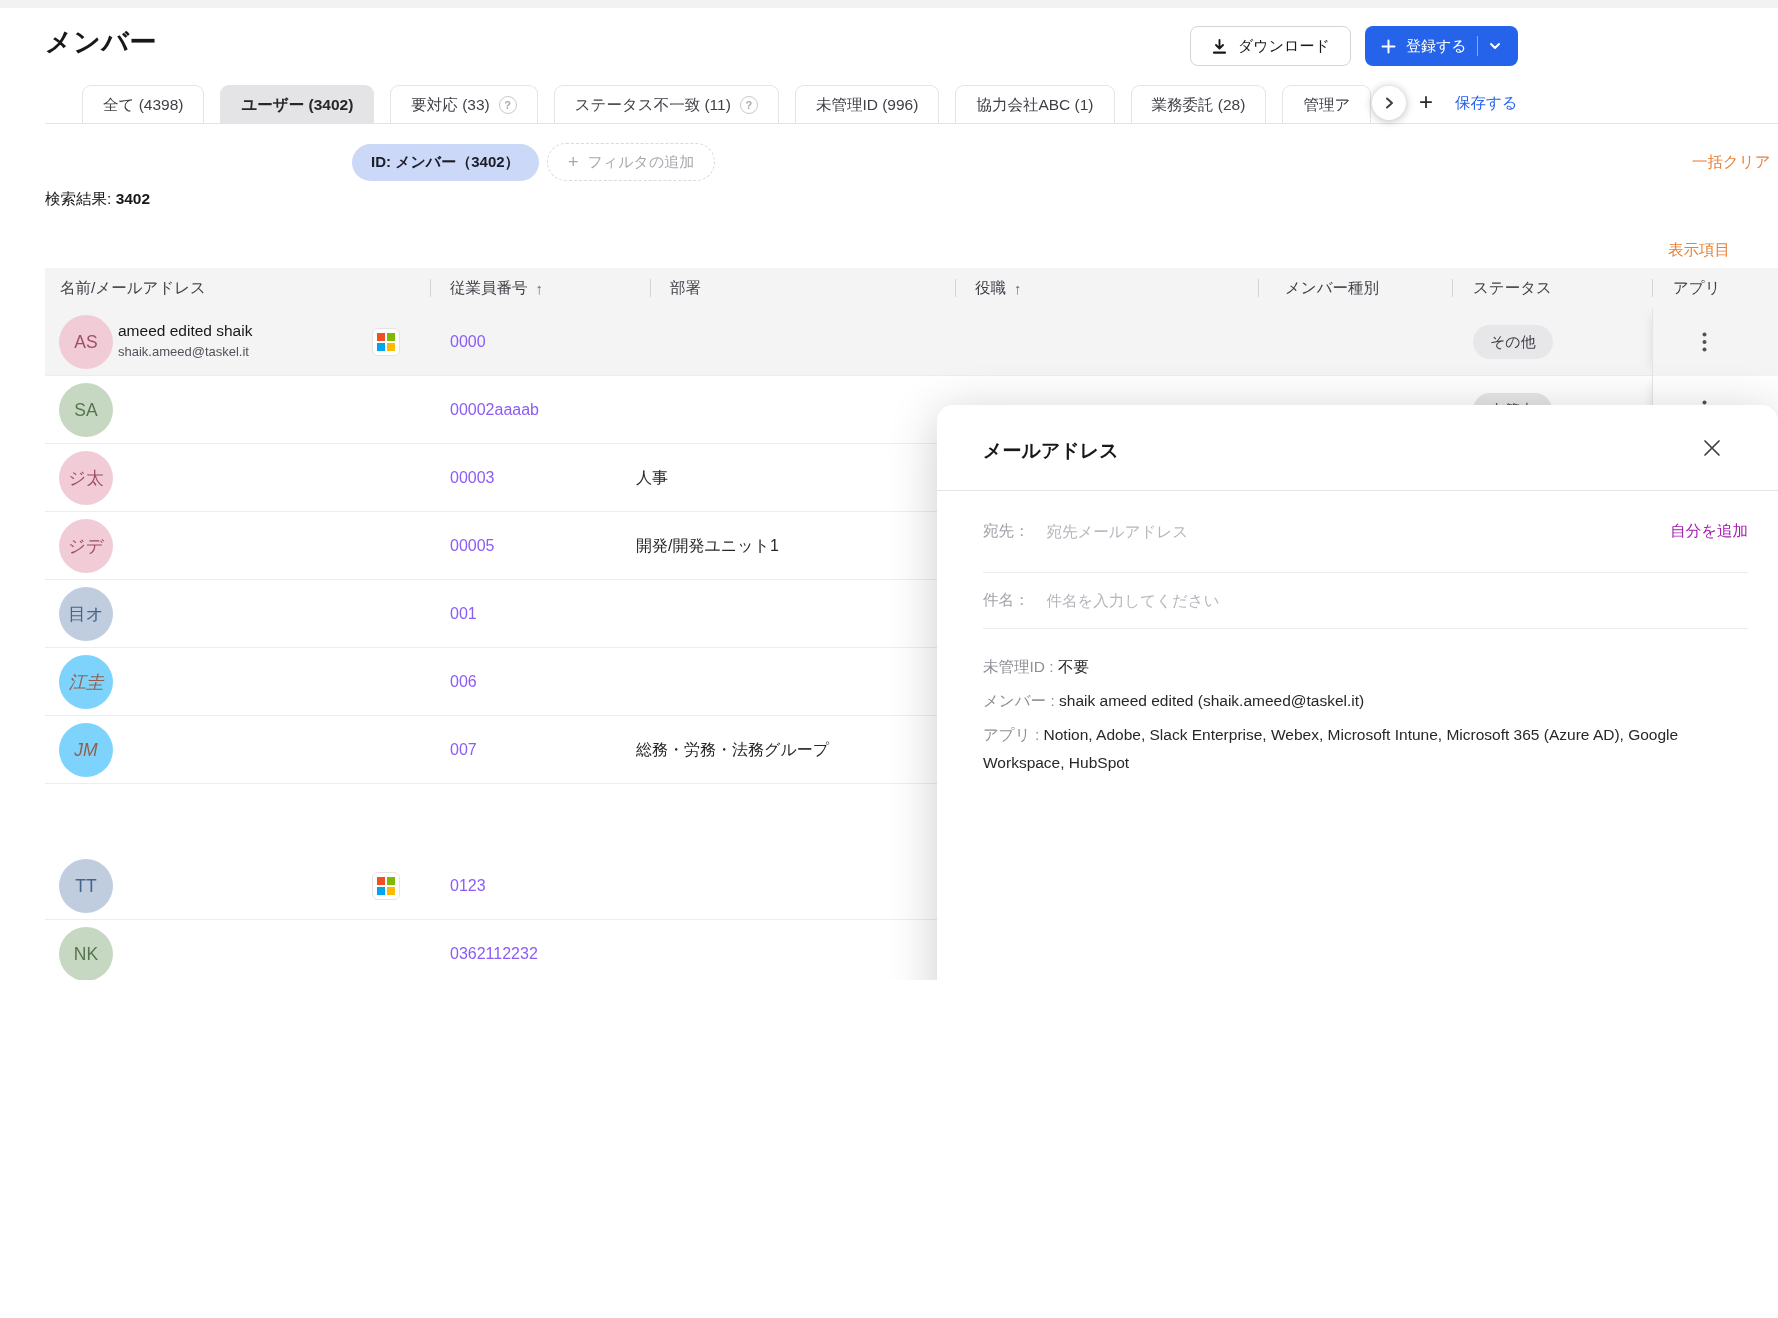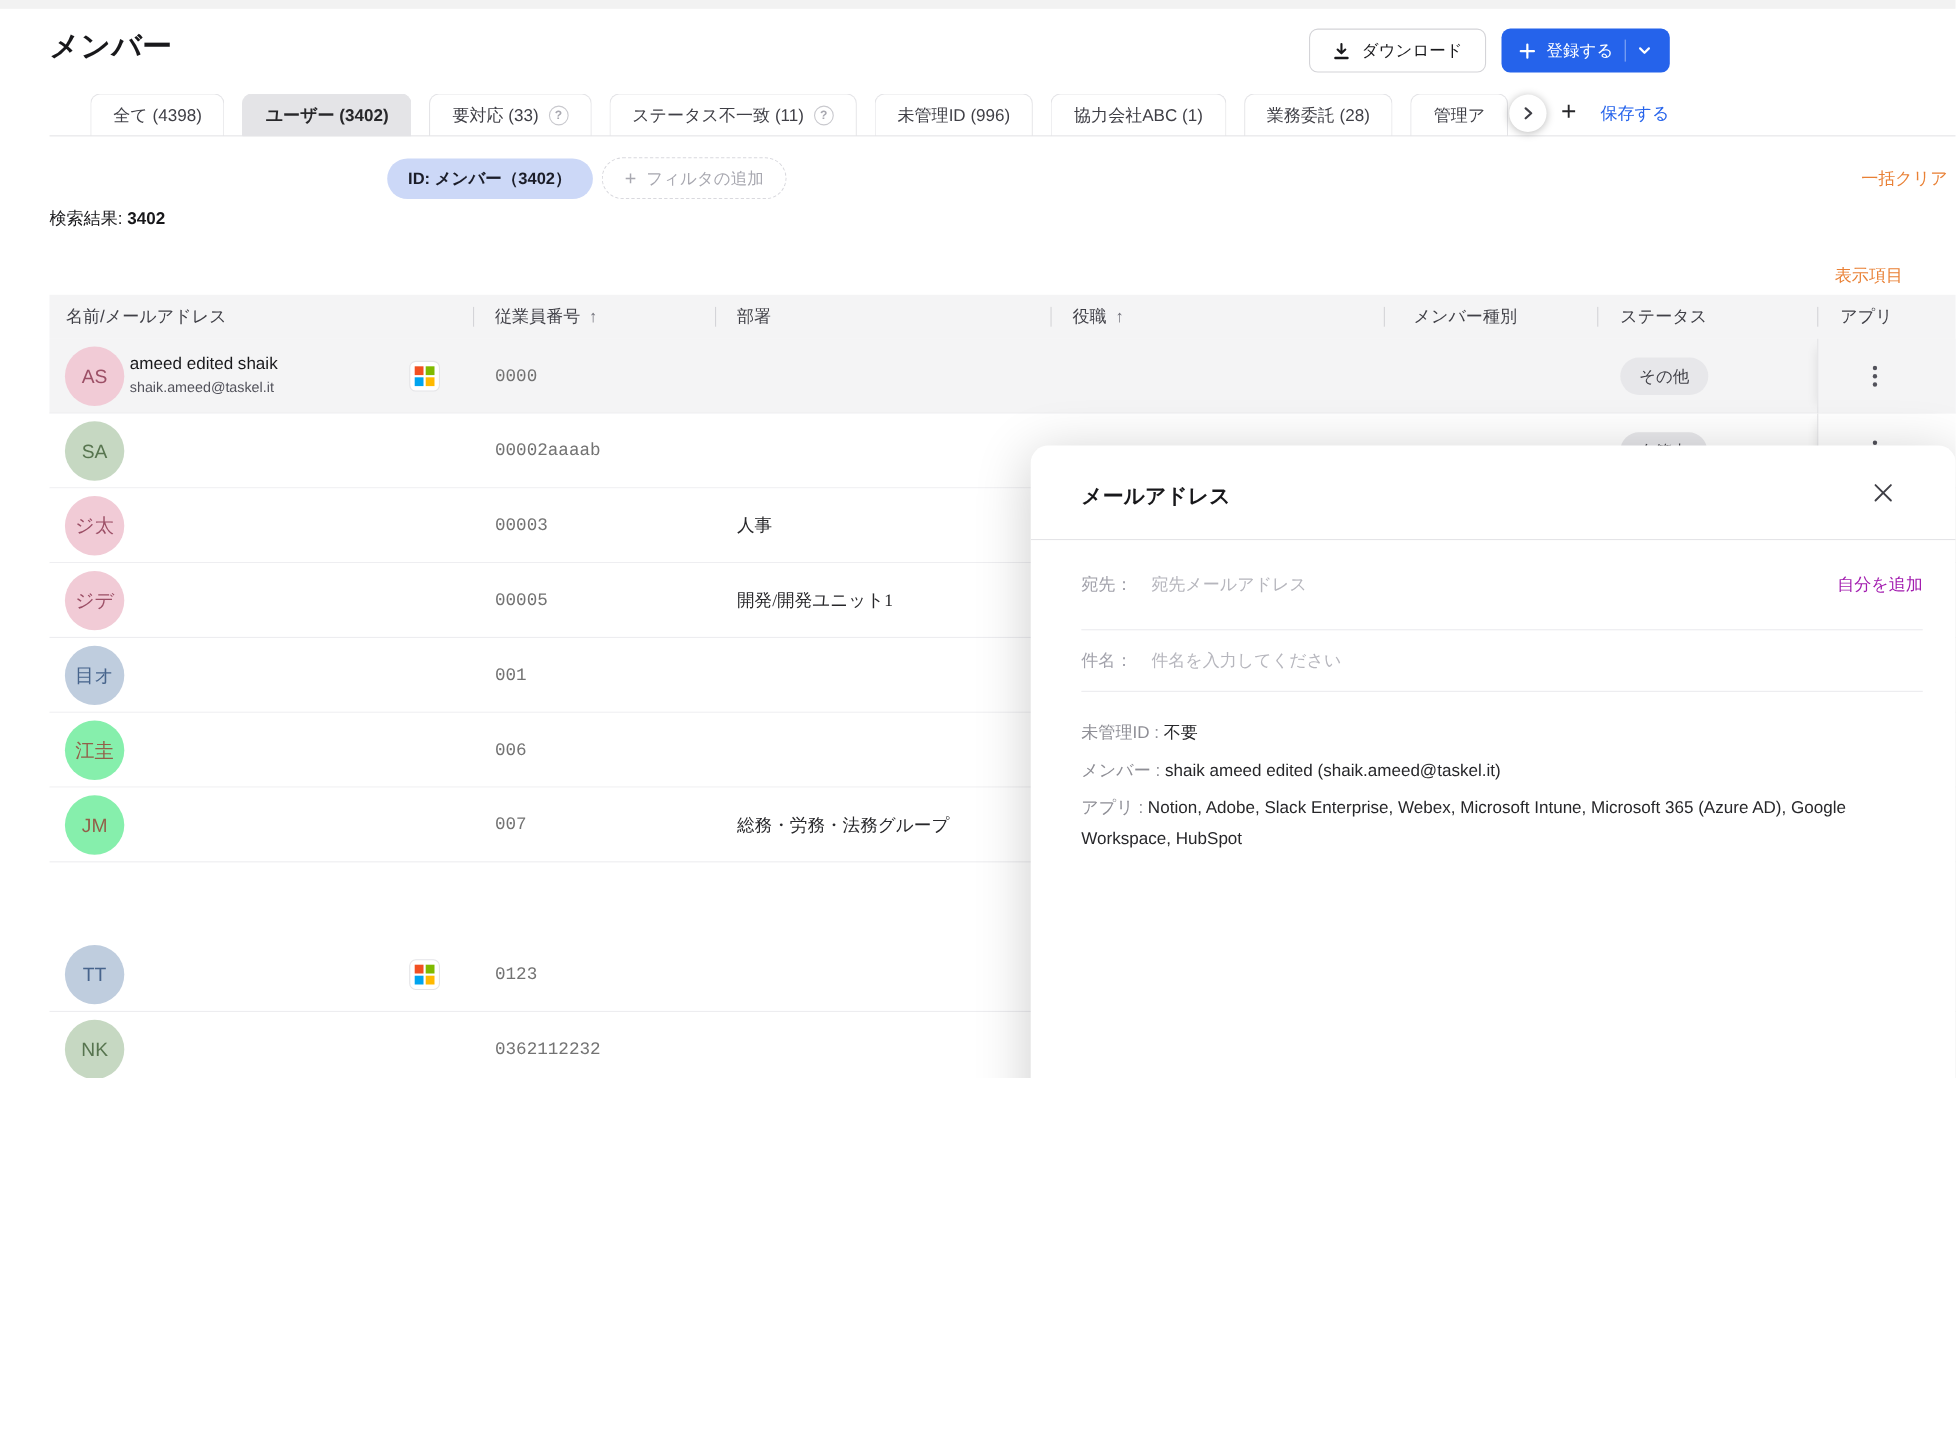--- a/index.html
+++ b/index.html
@@ -55,28 +55,28 @@
   .th .sort { color:#71717a; font-size:15px; }
   .th-div { position:absolute; top:11px; width:1px; height:18px; background:#d4d4d8; }
   .rows { left:45px; top:308px; width:1733px; height:680px; }
   .row { position:absolute; left:0; width:1733px; height:68px; border-bottom:1px solid #ededf0; background:#fff; }
   .row.selected { background:#f4f4f5; }
   .avatar { position:absolute; left:14px; top:7px; width:54px; height:54px; border-radius:50%;
     display:flex; align-items:center; justify-content:center; font-size:17.5px; }
   .av-pink  { background:#f1cbd6; color:#9c4f66; }
   .av-green { background:#c6d8c2; color:#57754f; }
   .av-blue  { background:#bfcdde; color:#47648c; }
-  .av-tan   { background:#86efac; color:#935f49; }
+  .av-tan   { background:#7dd3fc; color:#935f49;font-style:italic; }
   .cell-name  { position:absolute; left:73px; top:14px; font-size:15.5px; color:#18181b; }
   .cell-email { position:absolute; left:73px; top:36px; font-size:13px; color:#52525b; }
   .ms-btn { position:absolute; left:327px; top:20px; width:28px; height:28px; border:1px solid #e4e4e7;
     border-radius:6px; background:#fff; display:flex; align-items:center; justify-content:center; cursor:pointer; }
   .ms-grid { display:grid; grid-template-columns:8px 8px; grid-template-rows:8px 8px; gap:1.5px; }
-  .cell-emp  { position:absolute; left:405px; top:0; height:68px; display:flex; align-items:center; font-size:16px; color:#737373;font-family:Liberation Mono, monospace; }
-  .cell-dept { position:absolute; left:625px; top:0; height:68px; display:flex; align-items:center; font-size:16px; color:#27272a; white-space:nowrap;font-family:Liberation Serif, serif; }
+  .cell-emp  { position:absolute; left:405px; top:0; height:68px; display:flex; align-items:center; font-size:16px; color:#8b5cf6; }
+  .cell-dept { position:absolute; left:591px; top:0; height:68px; display:flex; align-items:center; font-size:16px; color:#27272a; white-space:nowrap; }
   .badge { position:absolute; left:1428px; top:17px; height:34px; border-radius:17px; background:#e7e7ea;
     color:#3f3f46; font-size:15px; display:flex; align-items:center; padding:0 17px; }
   .pin-cell { position:absolute; left:1607px; top:0; width:126px; height:68px; border-left:1px solid #e4e4e7;
     box-shadow:-8px 0 10px -8px rgba(0,0,0,.10); }
   .row.selected .pin-cell { background:#f4f4f5; }
   .kebab { position:absolute; left:42px; top:25px; width:18px; height:18px; display:flex; align-items:center; justify-content:center; cursor:pointer; }
 
   
   .hscroll { left:45px; top:1028px; width:745px; height:11px; border-radius:6px; background:#6e6e6e; cursor:grab; }
   .pg-label { left:520px; top:1062px; font-size:15.5px; color:#18181b; }

